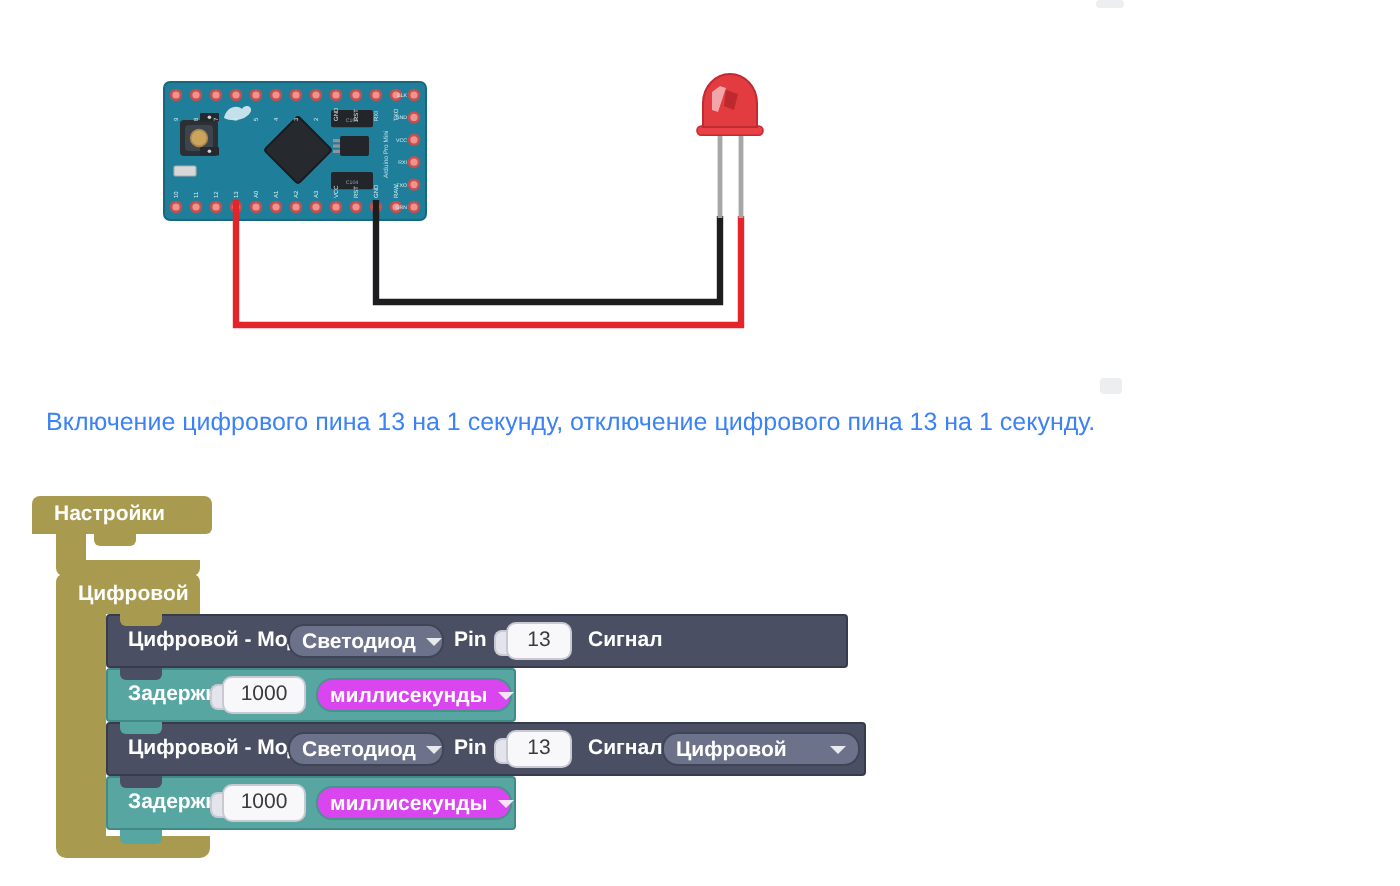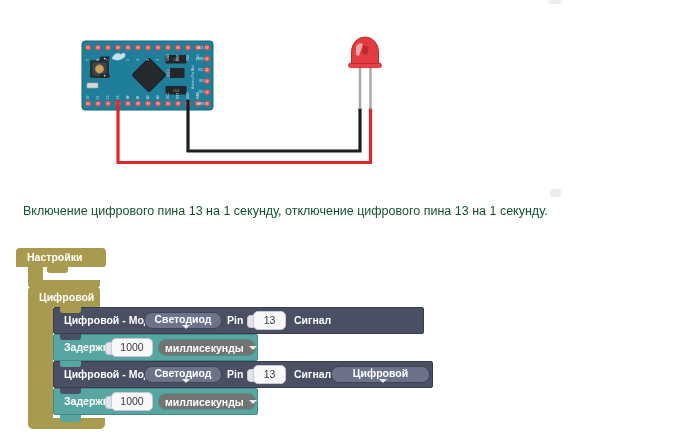--- a/index.html
+++ b/index.html
@@ -1,20 +1,20 @@
 <!DOCTYPE html>
 <html><head>
 <meta charset="utf-8">
 <style>
   html,body{margin:0;padding:0;background:#fff;}
   .page{position:relative;width:700px;height:443px;background:#fff;overflow:hidden;
         font-family:"Liberation Sans",sans-serif;}
 
   
-  .caption{position:absolute;left:23px;top:204px;font-size:12.5px;color:#14532d;}
+  .caption{position:absolute;left:23px;top:204px;font-size:12.5px;color:#3b82f6;}
 
   
   .handle{position:absolute;background:#eceeef;border-radius:2px;}
   .handle.top{left:548px;top:0;width:14px;height:4px;}
   .handle.bot{left:550px;top:189px;width:11px;height:8px;}
 
   
   .olive{background:#a89a4e;}
   .piece{position:absolute;box-sizing:border-box;}
   .hatbar{border-radius:4px 4px 3px 0;color:#fff;font-size:10.5px;font-weight:bold;
@@ -24,22 +24,22 @@
 
   .brow{position:absolute;height:27px;border-radius:2px;box-sizing:border-box;}
   .slate{background:#4a4f63;border:1px solid #373c4d;}
   .tealb{background:#58a6a2;border:1px solid #418a86;}
 
   .bt{position:absolute;top:0;line-height:25px;color:#fff;font-weight:bold;
       font-size:10.5px;white-space:nowrap;}
   .dd{position:absolute;top:4px;height:17px;border-radius:8px;display:flex;align-items:center;
       justify-content:space-between;padding:0 6px;box-sizing:border-box;color:#fff;
       font-weight:bold;font-size:10.5px;white-space:nowrap;cursor:pointer;}
-  .ddslate{background:#6d728b;border:1px solid #3f4457;flex-direction:column;}
-  .ddteal{background:#737373;border:1px solid #4a918c;}
+  .ddslate{background:#6d728b;border:1px solid #3f4457;}
+  .ddteal{background:#d946ef;border:1px solid #4a918c;}
   .arr{width:0;height:0;border-left:4px solid transparent;border-right:4px solid transparent;
        border-top:4.5px solid rgba(255,255,255,.85);margin-left:5px;flex:0 0 auto;}
   .slot{position:absolute;top:3px;height:19px;background:#f8f8fb;border:1px solid #c9c9d4;
         border-radius:5px;box-sizing:border-box;color:#3a3a3a;font-size:10.5px;
         line-height:17px;text-align:center;}
   .conn{position:absolute;top:7px;width:7px;height:13px;background:#e4e4ec;
         border:1px solid #c9c9d4;border-right:none;border-radius:4px 0 0 4px;box-sizing:border-box;}
 </style>
 </head>
 <body>

